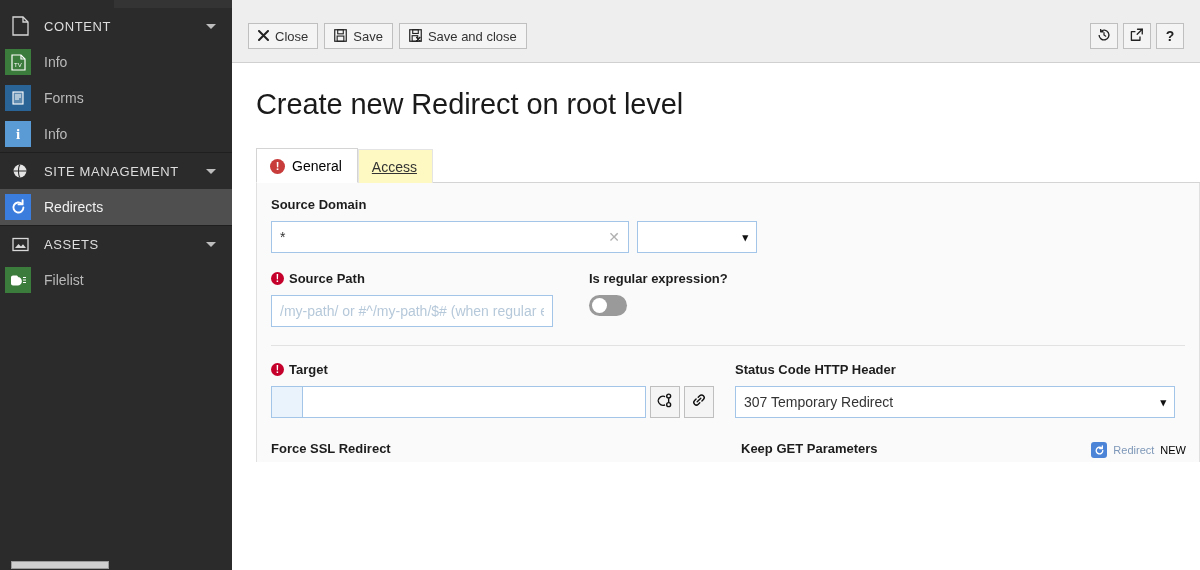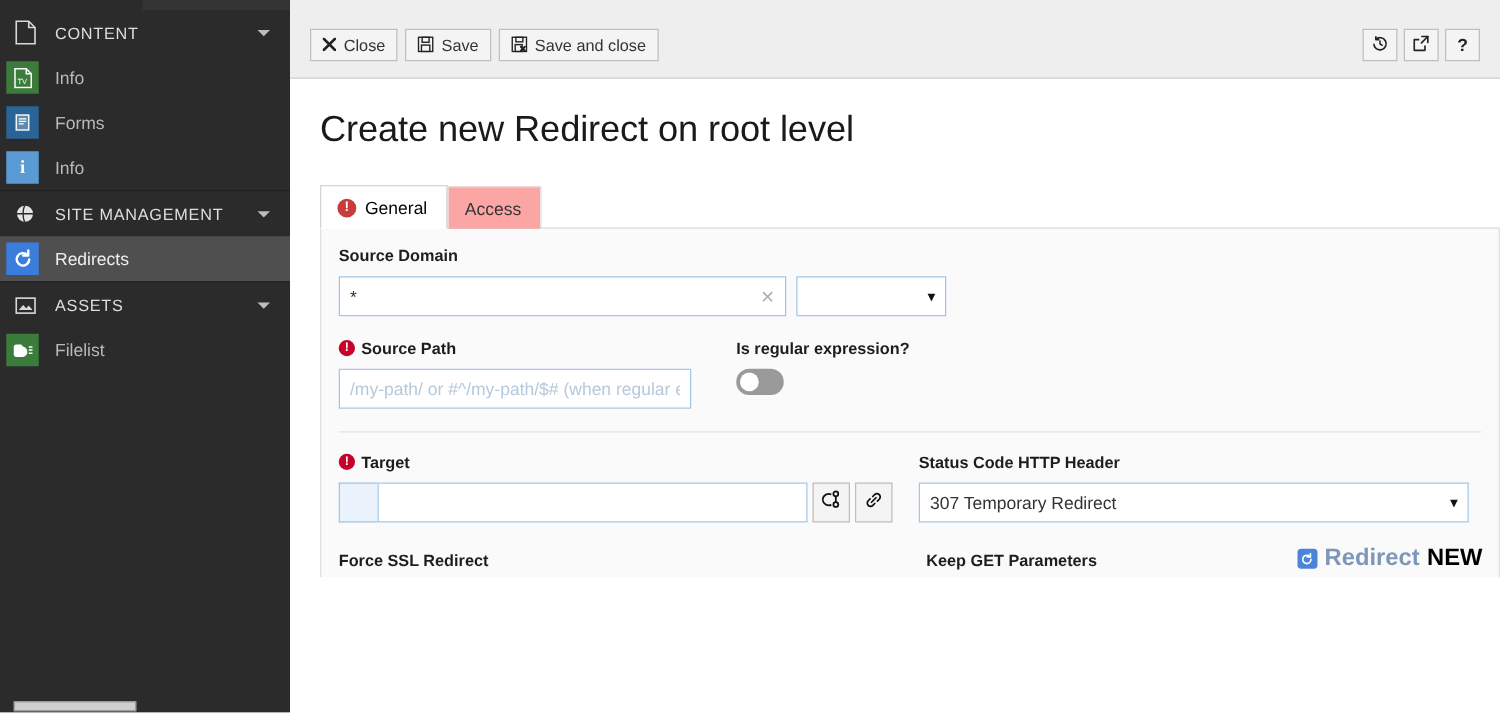--- a/index.html
+++ b/index.html
@@ -177,21 +177,21 @@
     position: relative;
     top: 1px;
     background: transparent;
   }
   .tab.active {
     background: #fff;
     border-color: #d4d4d4;
     border-bottom: 1px solid #fff;
     color: #000;
   }
-  .tab.inactive { background: #fca5a5; border-color: #e4e4e4; color: #333; }
+  .tab.inactive { background: #fef9c3; border-color: #e4e4e4; color: #333; text-decoration: underline; }
   .err-dot {
     width: 15px; height: 15px;
     border-radius: 50%;
     background: #c83c3c;
     color: #fff;
     font-size: 11px;
     font-weight: bold;
     display: flex; align-items: center; justify-content: center;
     line-height: 1;
     flex: 0 0 15px;
@@ -321,22 +321,22 @@
     margin: 18px 0 16px 0;
   }
 
   
   #record-footer {
     position: absolute;
     right: 14px; bottom: 4px;
     display: flex;
     align-items: center;
     gap: 6px;
-    font-size: 19px;
-    font-weight: bold;
+    font-size: 11px;
+    font-weight: normal;
   }
   #record-footer .rf-icon {
     width: 16px; height: 16px;
     background: #4c85d8;
     border-radius: 3px;
     color: #fff;
     font-size: 12px;
     display: flex; align-items: center; justify-content: center;
     font-weight: bold;
   }

